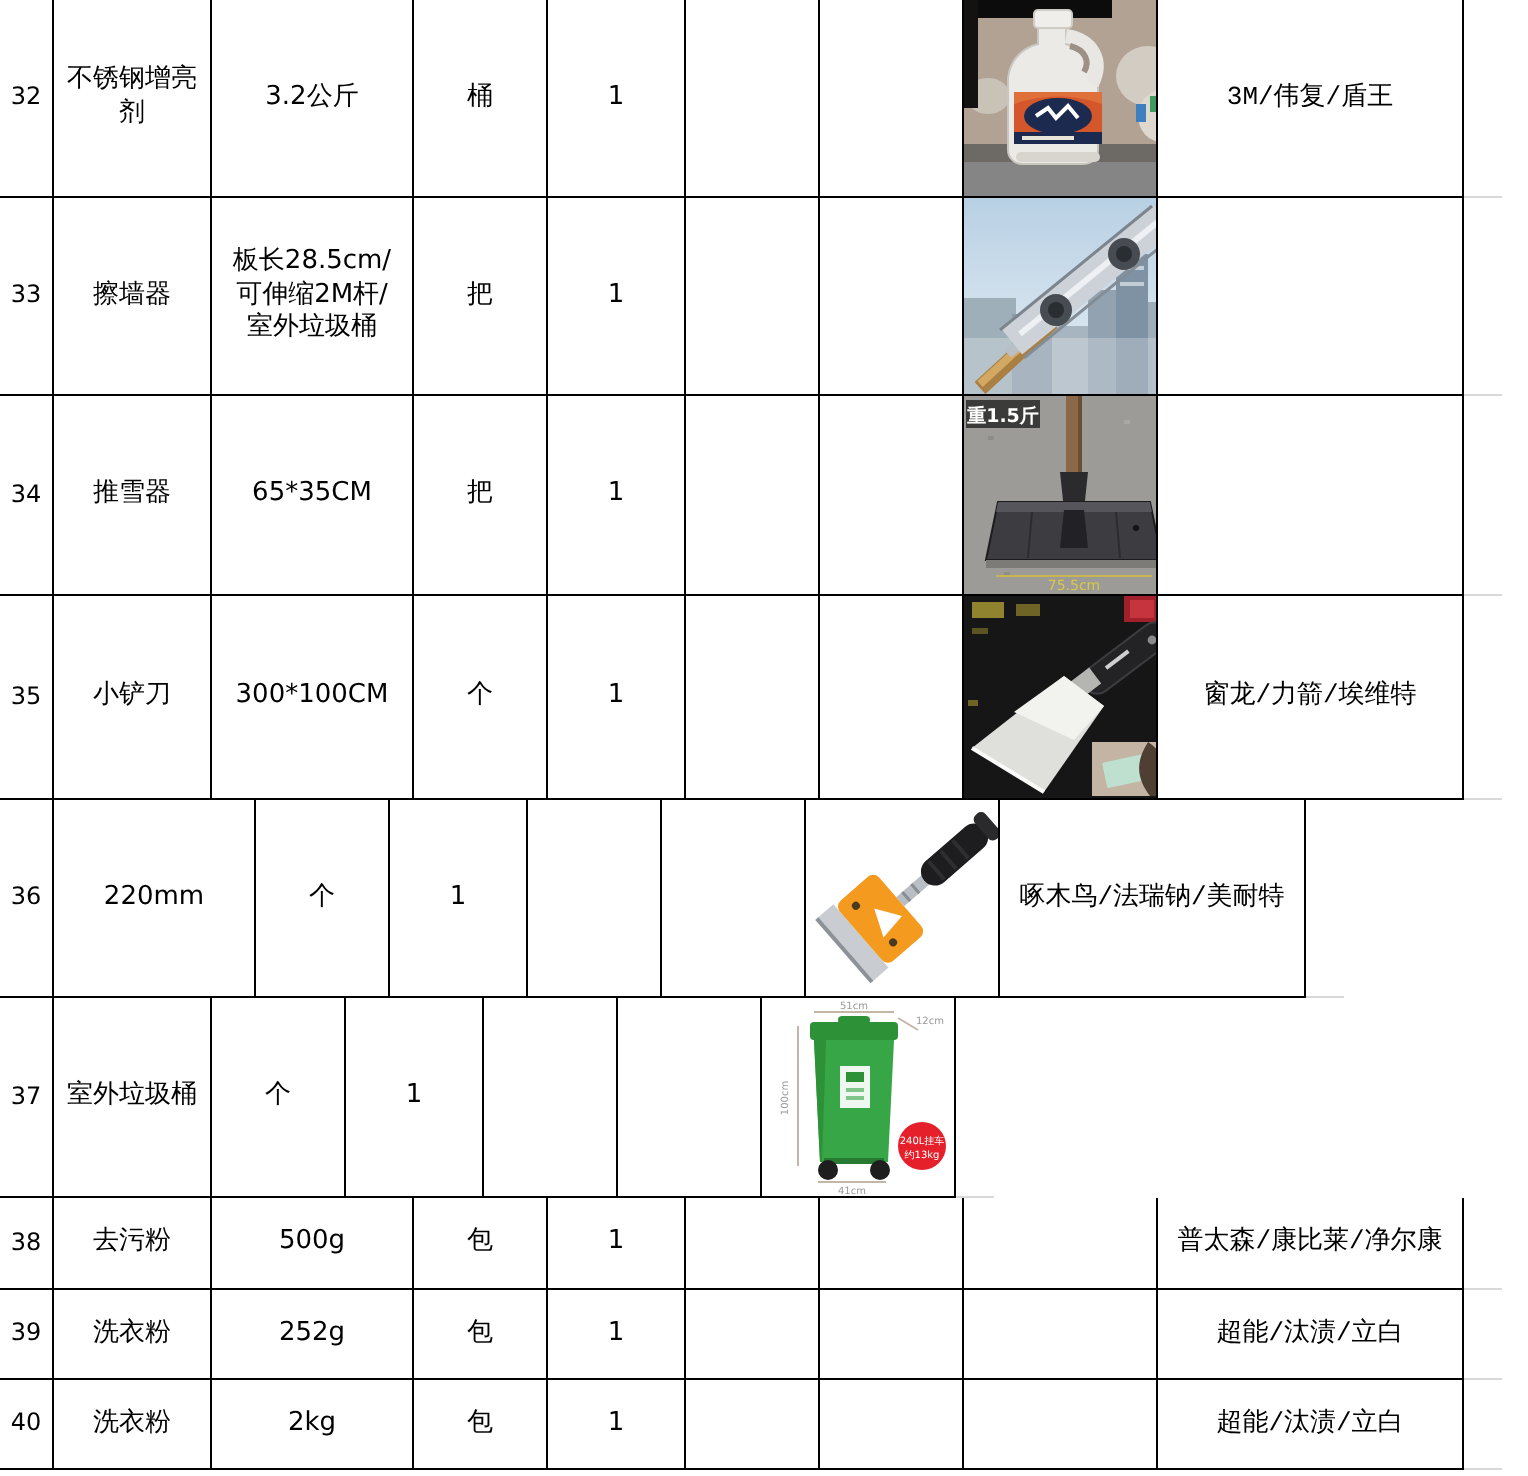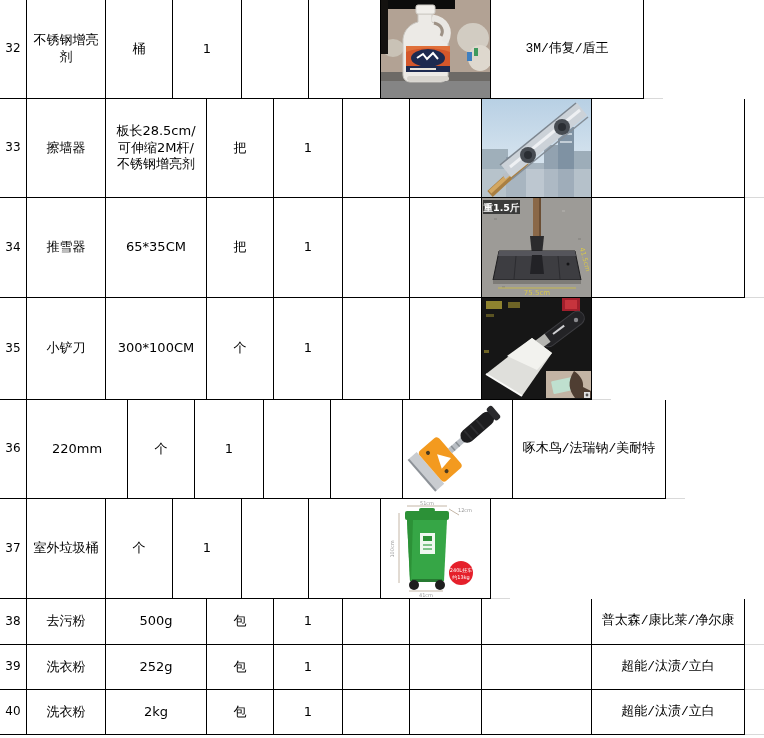--- a/index.html
+++ b/index.html
@@ -18,39 +18,40 @@
     text-align:center;font-size:13px;line-height:1.3;overflow:hidden;
     background:#fff;
   }
   .c0{width:27px;font-size:12px;}
   .c1{width:79px;padding:0 2px;justify-content:center;}
   .c2{width:101px;padding:0 3px;white-space:pre-line;}
   .c3{width:67px;}
   .c4{width:69px;}
   .c5{width:67px;}
   .c6{width:72px;}
-  .c7{width:110px;position:relative;padding:0;}
+  .c7{width:97px;position:relative;padding:0;}
   .c8{width:153px;white-space:nowrap;font-family:Liberation Mono, monospace;}
   .c9{width:19px;border-right:none;border-bottom:1px solid #d9d9d9;}
   .c7 svg{position:absolute;left:0;top:0;display:block;}
   .h99{height:99px}.h100{height:100px}.h102{height:102px}.h46{height:46px}.h45{height:45px}
   .txt{display:block;width:100%;}
 </style>
 </head>
 <body>
 
 <div class="sheet">
 
   <div class="r h99">
     <div class="c c0">
         <span class="txt">32</span>
       </div>
     <div class="c c1">
         <span class="txt">不锈钢增亮剂</span>
       </div>
+    <div class="c c2"><span class="txt">3.2公斤</span></div>
     <div class="c c3">
         <span class="txt">桶</span>
       </div>
     <div class="c c4">
         <span class="txt">1</span>
       </div>
     <div class="c c5"></div>
     <div class="c c6"></div>
     <div class="c c7">
       <svg width="109" height="98" viewBox="0 0 109 98">
@@ -85,21 +86,21 @@
 
   <div class="r h99">
     <div class="c c0">
         <span class="txt">33</span>
       </div>
     <div class="c c1">
         <span class="txt">擦墙器</span>
       </div>
     <div class="c c2"><span class="txt">板长28.5cm/
 可伸缩2M杆/
-不锈钢增亮剂</span></div>
+室外垃圾桶</span></div>
     <div class="c c3">
         <span class="txt">把</span>
       </div>
     <div class="c c4">
         <span class="txt">1</span>
       </div>
     <div class="c c5"></div>
     <div class="c c6"></div>
     <div class="c c7">
       <svg width="109" height="98" viewBox="0 0 109 98">
@@ -218,20 +219,23 @@
         <polygon points="50,40 70,55 40,98 4,76" fill="#dfdfdb"></polygon>
         <polygon points="50,40 70,55 55,72 25,58" fill="#f2f2ee"></polygon>
         <line x1="4" y1="76" x2="40" y2="98" stroke="#fafaf8" stroke-width="2"></line>
         <rect x="64" y="73" width="45" height="27" fill="#c3b4a4"></rect>
         <rect x="70" y="81" width="22" height="13" rx="1" fill="#bfe0cf" transform="rotate(-12 81 87)"></rect>
         <path d="M92 73 c6 4 10 10 9 16 l8 4 v7 h-16 c-6 -8 -8 -16 -1 -27 z" fill="#4f3e32"></path>
         <rect x="102" y="94" width="6" height="6" fill="#e0e0e0"></rect>
         <circle cx="105" cy="97" r="1.4" fill="#555555"></circle>
       </svg>
     </div>
+    <div class="c c8">
+        <span class="txt">窗龙/力箭/埃维特</span>
+      </div>
     <div class="c c9"></div>
   </div>
 
   <div class="r h99">
     <div class="c c0">
         <span class="txt">36</span>
       </div>
     <div class="c c2"><span class="txt">220mm</span></div>
     <div class="c c3">
         <span class="txt">个</span>

